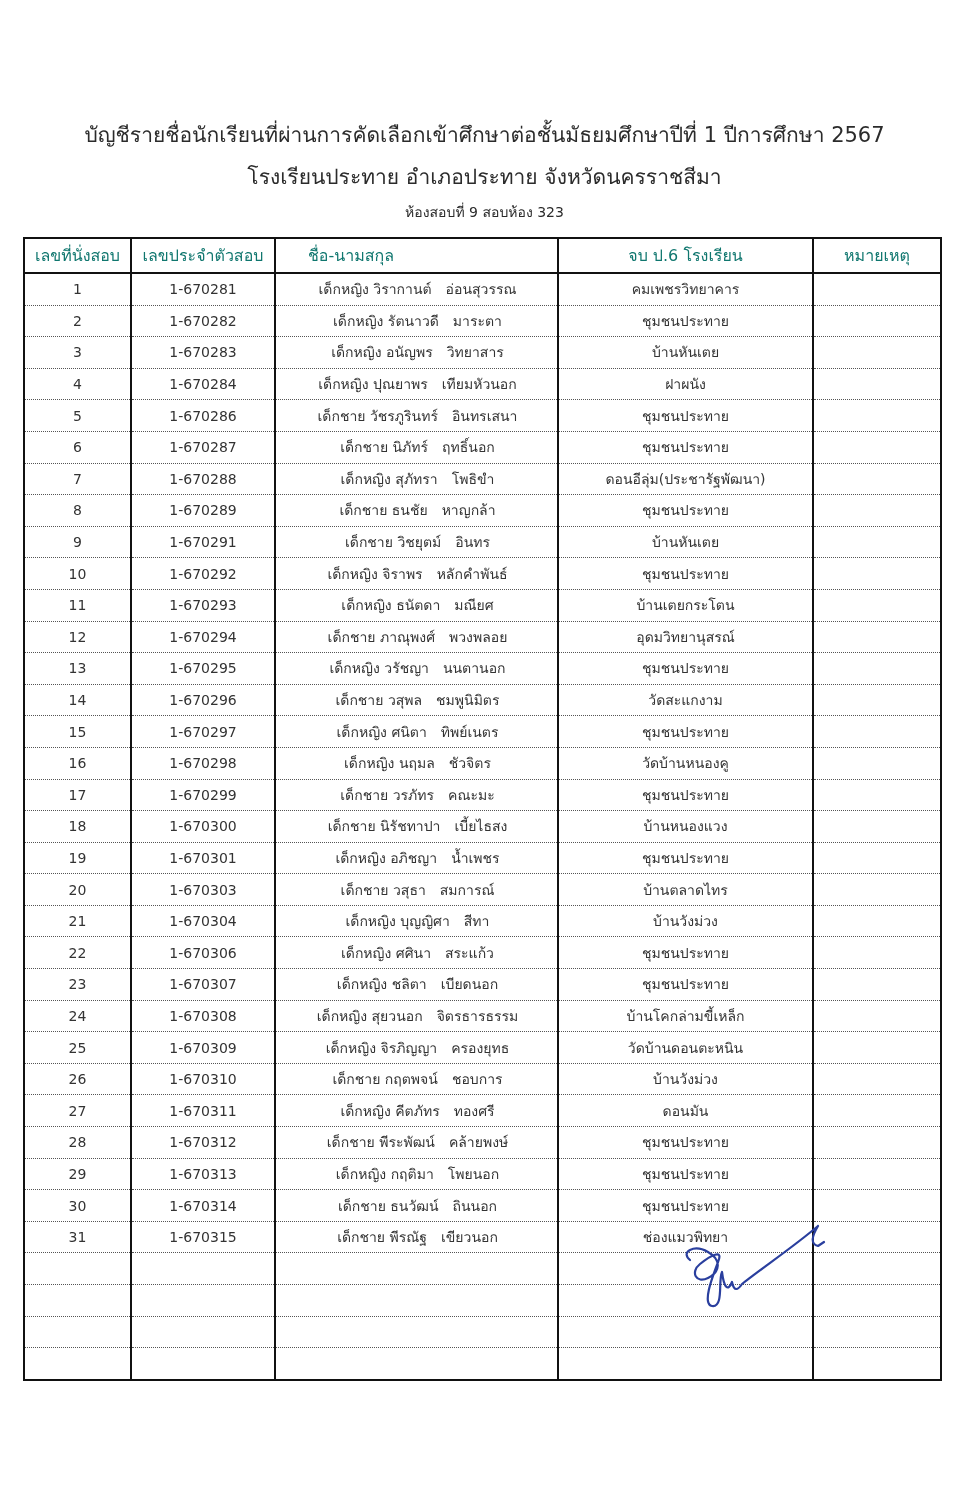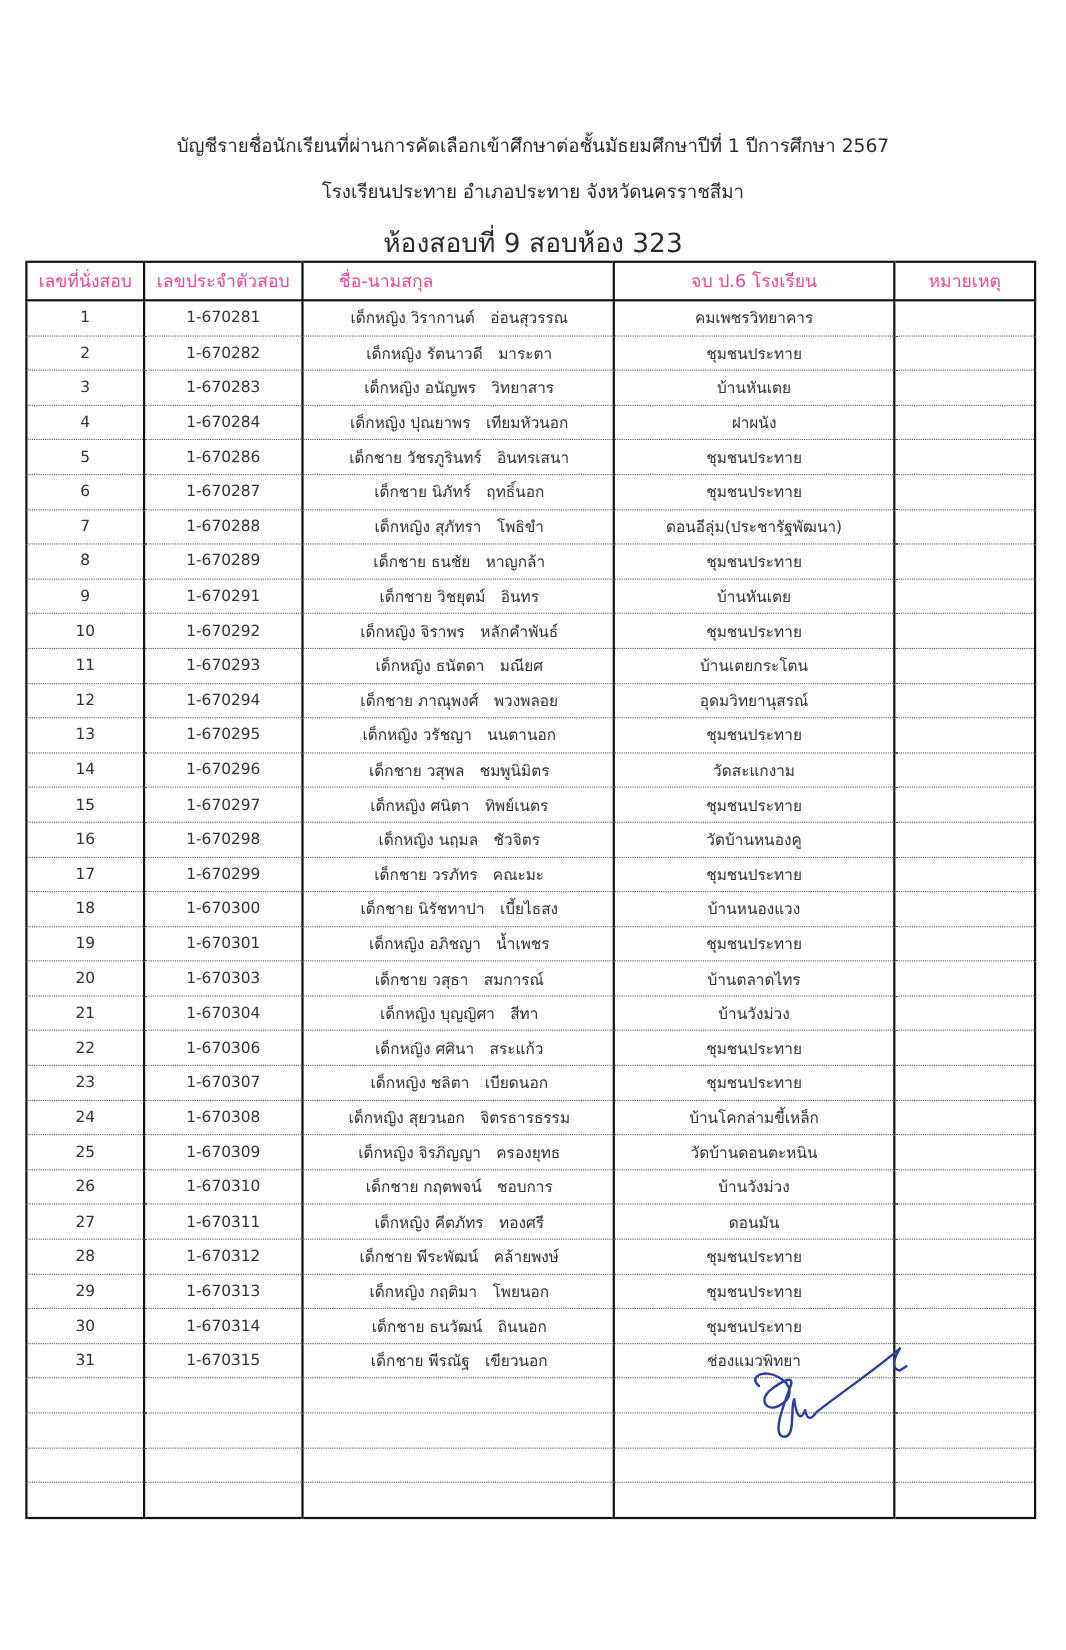--- a/index.html
+++ b/index.html
@@ -3,39 +3,39 @@
 <meta charset="utf-8">
 <style>
   html, body { margin: 0; padding: 0; background: #ffffff; }
   body {
     width: 969px; height: 1500px; position: relative; overflow: hidden;
     font-family: "DejaVu Sans", "Liberation Sans", sans-serif;
     color: #333333;
   }
   .heading {
     position: absolute; left: 0; width: 969px; text-align: center;
-    font-size: 17px; color: #2b2b2b; white-space: nowrap;
+    font-size: 21px; color: #2b2b2b; white-space: nowrap;
   }
   #h1 { top: 118px; }
   #h2 { top: 160px; }
-  #h3 { top: 201px; font-size: 24px; }
+  #h3 { top: 201px; font-size: 14px; }
 
   table.roster {
     position: absolute; left: 23px; top: 237px;
     width: 919px; border-collapse: collapse; table-layout: fixed;
     border: 2px solid #111;
   }
   table.roster col.c1 { width: 107px; }
   table.roster col.c2 { width: 144px; }
   table.roster col.c3 { width: 283px; }
   table.roster col.c4 { width: 255px; }
   table.roster col.c5 { width: auto; }
 
   table.roster th {
-    height: 33px; font-weight: normal; font-size: 16px; color: #ec4899;
+    height: 33px; font-weight: normal; font-size: 16px; color: #0f766e;
     border-left: 2px solid #111; border-right: 2px solid #111;
     border-bottom: 2px solid #111; padding: 0 2px; white-space: nowrap;
     text-align: center;
   }
   table.roster th.left { text-align: left; padding-left: 32px; }
   table.roster td {
     height: 30.6px; font-size: 14px; color: #333;
     border-left: 2px solid #111; border-right: 2px solid #111;
     border-bottom: 1px dotted #555; padding: 0 4px; white-space: nowrap;
     text-align: center; overflow: hidden;

